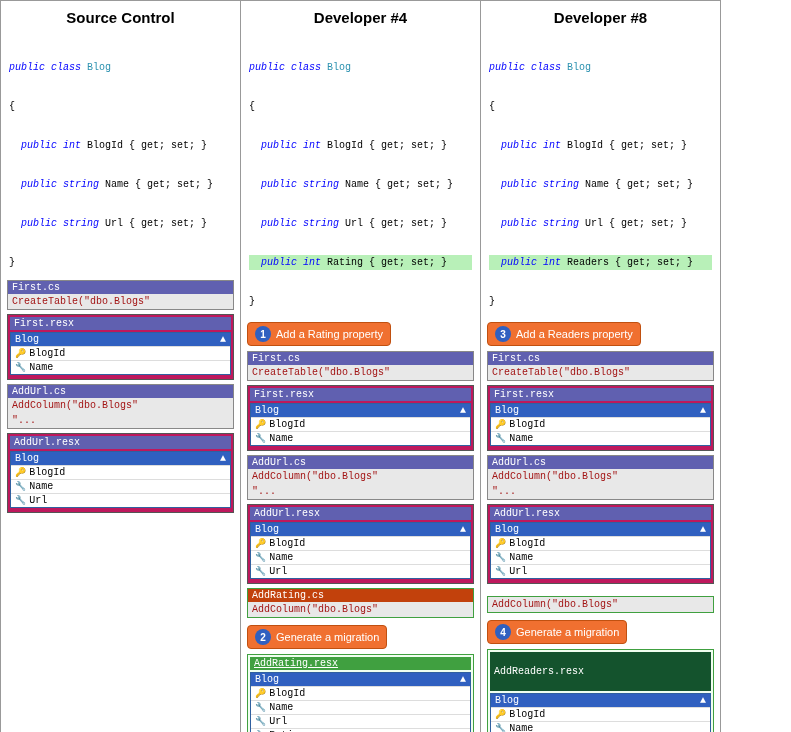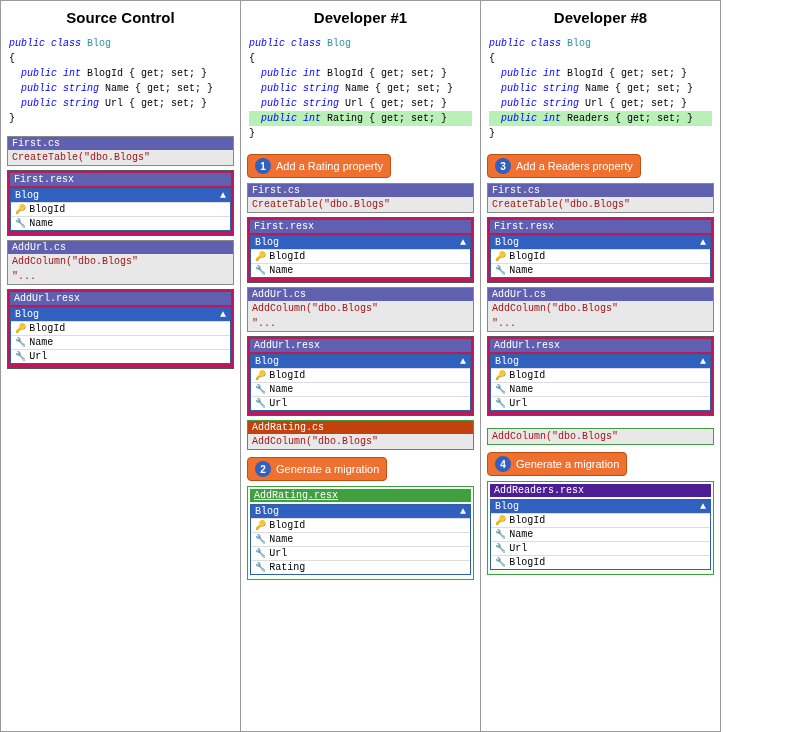--- a/index.html
+++ b/index.html
@@ -35,21 +35,21 @@
     }
     
     .code-block {
       font-size: 10px;
       line-height: 1.5;
       margin-bottom: 8px;
       color: #000;
       background: #fff;
       padding: 2px 2px;
     }
-    .code-line { display: block; white-space: pre; }
+    .code-line { display: block; white-space: pre; margin-top: 24px; }
     .kw { color: #00f; font-style: italic; }
     .cls { color: #2b91af; }
     .hl-green {
       background: #b8f0b8;
       display: inline-block;
       width: 100%;
     }
     
     .migration-file {
       border: 1px solid #888;
@@ -202,21 +202,21 @@
         </div>
         <div class="entity-row">
           <span class="field-icon">🔧</span>
           <span>Url</span>
         </div>
       </div>
     </div>
   </div>
 
   <div class="column">
-    <div class="col-header">Developer #1</div>
+    <div class="col-header">Developer #4</div>
 
     <div class="code-block">
       <span class="code-line"><span class="kw">public</span> <span class="kw">class</span> <span class="cls">Blog</span></span>
       <span class="code-line">{</span>
       <span class="code-line">  <span class="kw">public</span> <span class="kw">int</span> BlogId { get; set; }</span>
       <span class="code-line">  <span class="kw">public</span> <span class="kw">string</span> Name { get; set; }</span>
       <span class="code-line">  <span class="kw">public</span> <span class="kw">string</span> Url { get; set; }</span>
       <span class="code-line hl-green">  <span class="kw">public</span> <span class="kw">int</span> Rating { get; set; }</span>
       <span class="code-line">}</span>
     </div>
@@ -380,21 +380,21 @@
 
     <div class="migration-file" style="border-color:#40a040; margin-top: 8px;">
       <div class="migration-file-body">AddColumn(<span style="color:#a31515">"dbo.Blogs"</span></div>
     </div>
 
     <div class="callout">
       <span class="callout-num">4</span>
       <span>Generate a migration</span>
     </div>
     <div class="green-entity-container">
-      <div style="background:#4c1d95;color:#fff;font-size:10px;padding:1px 4px;">AddReaders.resx</div>
+      <div style="background:#14532d;color:#fff;font-size:10px;padding:14px 4px;">AddReaders.resx</div>
       <div class="entity-table-green">
         <div class="entity-header">
           <span>Blog</span>
           <span>▲</span>
         </div>
         <div class="entity-row">
           <span class="key-icon">🔑</span>
           <span>BlogId</span>
         </div>
         <div class="entity-row">

